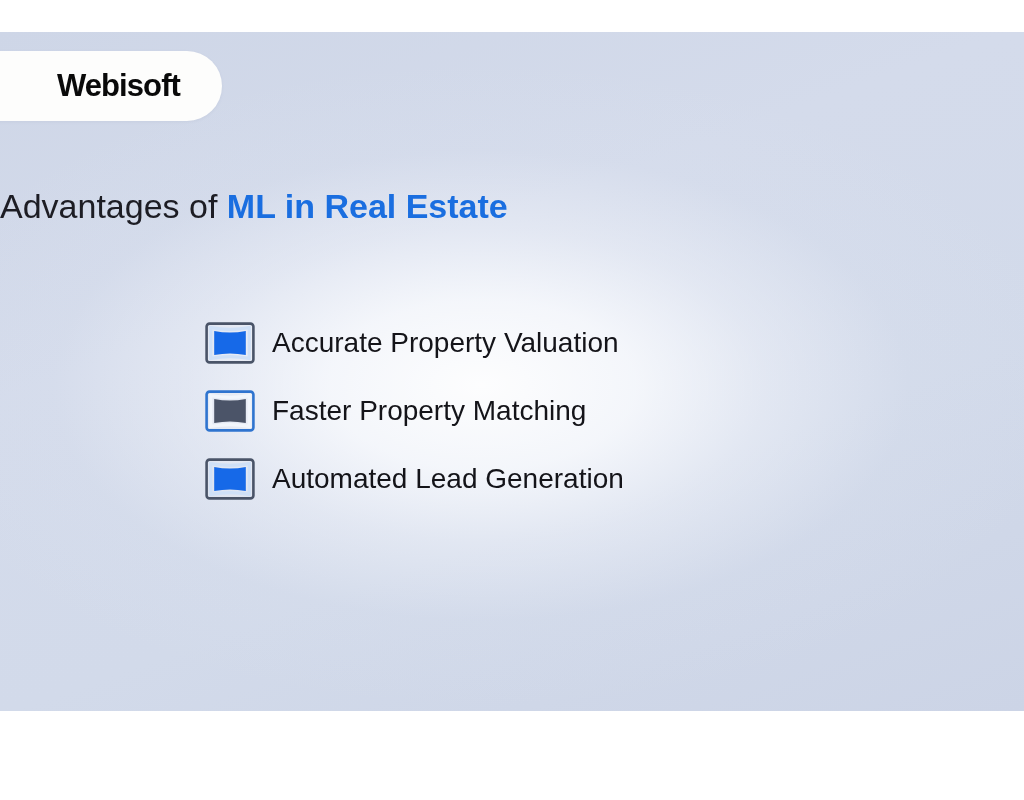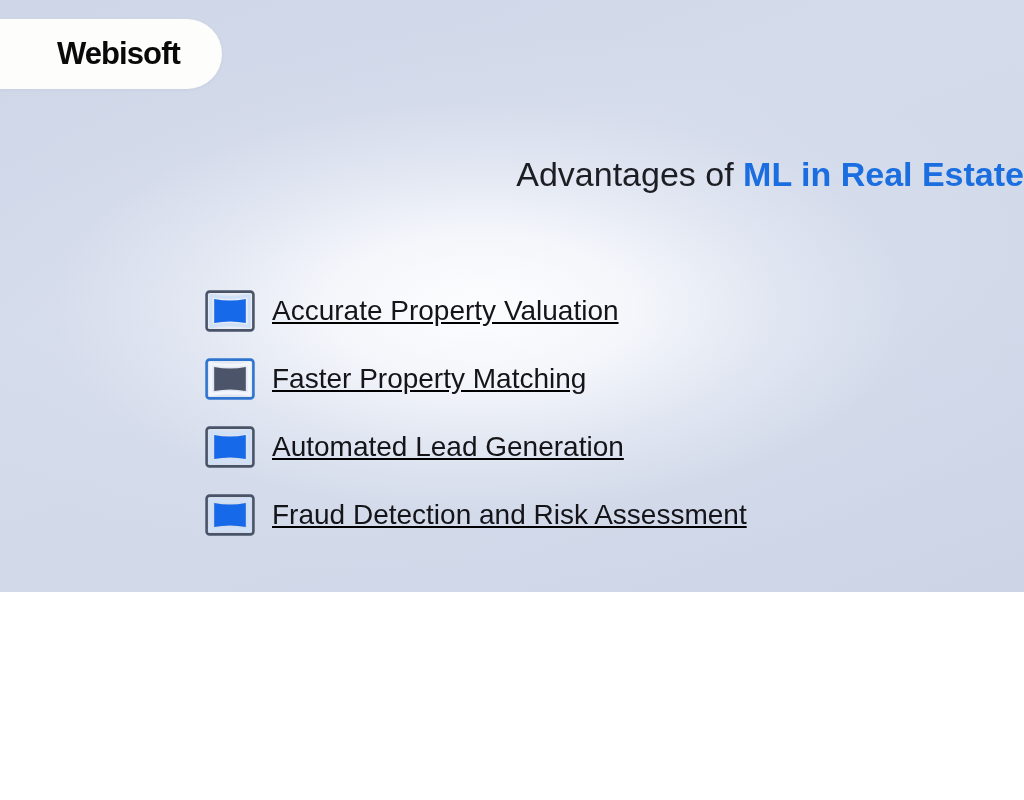--- a/index.html
+++ b/index.html
@@ -9,26 +9,27 @@
   body {
     width: 1024px;
     height: 800px;
     overflow: hidden;
     font-family: "Liberation Sans", sans-serif;
   }
 
   #slide {
     position: relative;
     width: 1024px;
-    height: 592px;
+    height: 679px;
     background-color: #ccd5e7;
     background-image:
       radial-gradient(ellipse 58% 48% at 47% 52%, rgba(255,255,255,0.95) 0%, rgba(252,253,255,0.80) 26%, rgba(245,247,252,0.45) 48%, rgba(226,232,243,0.12) 72%, rgba(208,216,234,0) 100%),
       linear-gradient(160deg, #ced6e7 0%, #d4dbeb 35%, #d2daea 65%, #ccd4e6 100%);
     overflow: hidden;
+    margin-top: 32px;
   }
 
   
   .logo-pill {
     position: absolute;
     left: -42px;
     top: 19px;
     width: 264px;
     height: 70px;
     background: #fdfdfc;
@@ -48,21 +49,21 @@
     letter-spacing: -0.9px;
     white-space: nowrap;
   }
 
   
   .title {
     position: absolute;
     left: 0;
     right: 0;
     top: 129px;
-    text-align: right;
+    text-align: left;
     font-size: 34px;
     line-height: 44px;
     white-space: nowrap;
   }
   .title-plain {
     color: #1d1d24;
     font-weight: normal;
   }
   .title-accent {
     color: #1a6ee0;
@@ -74,21 +75,20 @@
     position: absolute;
     left: 205px;
     top: 286px;
     width: 760px;
   }
   .list-item {
     display: flex;
     align-items: center;
     height: 50px;
     margin-bottom: 18px;
-    text-decoration: underline;
   }
   .bullet-icon {
     flex: 0 0 auto;
     width: 50px;
     height: 42px;
     display: block;
   }
   .item-label {
     margin-left: 17px;
     font-size: 28px;
@@ -140,25 +140,15 @@
       <span class="bullet-icon">
         <svg viewBox="0 0 50 42" width="50" height="42" xmlns="http://www.w3.org/2000/svg">
           <rect x="1.6" y="1.6" width="46.8" height="38.8" rx="3" fill="none" stroke="#4a5468" stroke-width="2.6"></rect>
           <path d="M5.8 5.6 Q25 9.2 44.2 5.6 L44.2 36.4 Q25 32.8 5.8 36.4 Z" fill="none" stroke="#cfe0f7" stroke-width="3.2"></path>
           <path d="M9.2 9.0 Q25 12.2 40.8 9.0 L40.8 33.0 Q25 29.8 9.2 33.0 Z" fill="#1669e8"></path>
         </svg>
       </span>
       <span class="item-label">Automated Lead Generation</span>
     </div>
 
-    <div class="list-item">
-      <span class="bullet-icon">
-        <svg viewBox="0 0 50 42" width="50" height="42" xmlns="http://www.w3.org/2000/svg">
-          <rect x="1.6" y="1.6" width="46.8" height="38.8" rx="3" fill="none" stroke="#4a5468" stroke-width="2.6"></rect>
-          <path d="M5.8 5.6 Q25 9.2 44.2 5.6 L44.2 36.4 Q25 32.8 5.8 36.4 Z" fill="none" stroke="#cfe0f7" stroke-width="3.2"></path>
-          <path d="M9.2 9.0 Q25 12.2 40.8 9.0 L40.8 33.0 Q25 29.8 9.2 33.0 Z" fill="#1669e8"></path>
-        </svg>
-      </span>
-      <span class="item-label">Fraud Detection and Risk Assessment</span>
-    </div>
 
   </div>
 </div>
 
 </body></html>

